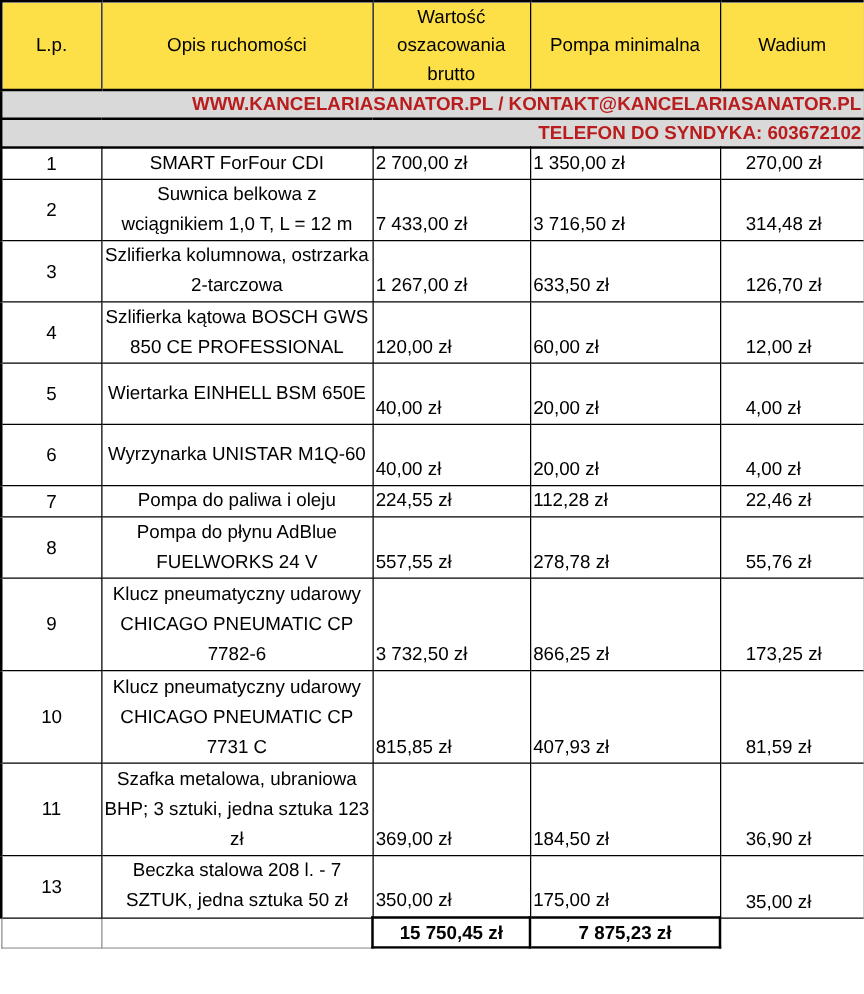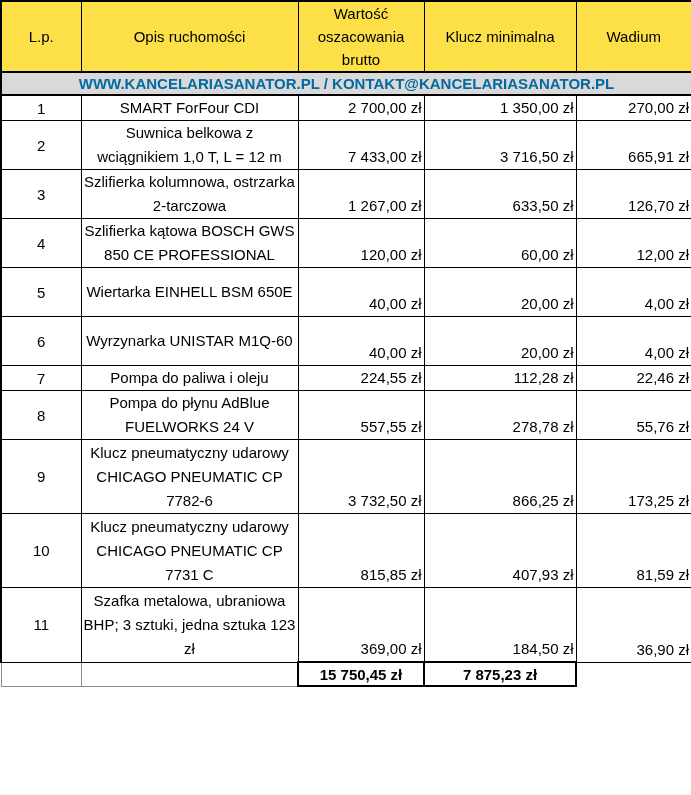--- a/index.html
+++ b/index.html
@@ -26,38 +26,38 @@
     vertical-align: middle;
     line-height: 23px;
     height: 69px;
   }
   tr.header-row th:first-child { border-left: 2px solid #000; }
   tr.header-row th:last-child  { border-right: 2px solid #f97316; }
 
   
   tr.banner-row td {
     background: #D9D9D9;
-    color: #0369a1;
+    color: #b91c1c;
     font-weight: bold;
-    text-align: center;
+    text-align: right;
     vertical-align: middle;
     border-left: 2px solid #000;
     border-right: 2px solid #737373;
     border-bottom: 2px solid #000;
     height: 21px;
     line-height: 21px;
   }
 
   
   tr.body-row td { border: 1px solid #000; background: #fff; }
   tr.body-row td:first-child { border-left: 2px solid #000; }
   tr.body-row td:last-child  { border-right: 2px solid #000; padding-left: 20px; }
   td.lp   { text-align: center; vertical-align: middle; }
   td.opis { text-align: center; vertical-align: middle; line-height: 24px; }
-  td.val  { text-align: right; vertical-align: bottom; line-height: 22px; padding-bottom: 1px; margin-top: 10px; }
+  td.val  { text-align: left; vertical-align: bottom; line-height: 22px; padding-bottom: 1px; margin-top: 10px; }
   tr.h1 td { height: 23px; }
   tr.h2 td { height: 47px; }
   tr.h3 td { height: 72px; }
 
   
   tr.total-row td { height: 22px; background: #fff; }
   tr.total-row td.t-plain {
     border-left: 1px solid #8c8c8c;
     border-right: 1px solid #8c8c8c;
     border-bottom: 1px solid #8c8c8c;
@@ -84,42 +84,45 @@
         <col style="width:217px">
         <col style="width:126px">
         <col style="width:152px">
         <col style="width:116px">
   </colgroup>
   <thead>
     <tr class="header-row">
       <th>L.p.</th>
       <th>Opis ruchomości</th>
       <th>Wartość oszacowania brutto</th>
-      <th>Klucz minimalna</th>
+      <th>Pompa minimalna</th>
       <th>Wadium</th>
     </tr>
   </thead>
   <tbody>
     <tr class="banner-row">
       <td colspan="5">WWW.KANCELARIASANATOR.PL / KONTAKT@KANCELARIASANATOR.PL</td>
+    </tr>
+    <tr class="banner-row">
+      <td colspan="5">TELEFON DO SYNDYKA: 603672102</td>
     </tr>
 
     <tr class="body-row h1">
       <td class="lp">1</td>
       <td class="opis">SMART ForFour CDI</td>
       <td class="val">2 700,00 zł</td>
       <td class="val">1 350,00 zł</td>
       <td class="val">270,00 zł</td>
     </tr>
     <tr class="body-row h2">
       <td class="lp">2</td>
       <td class="opis">Suwnica belkowa z wciągnikiem 1,0 T, L = 12 m</td>
       <td class="val">7 433,00 zł</td>
       <td class="val">3 716,50 zł</td>
-      <td class="val">665,91 zł</td>
+      <td class="val">314,48 zł</td>
     </tr>
     <tr class="body-row h2">
       <td class="lp">3</td>
       <td class="opis">Szlifierka kolumnowa, ostrzarka 2-tarczowa</td>
       <td class="val">1 267,00 zł</td>
       <td class="val">633,50 zł</td>
       <td class="val">126,70 zł</td>
     </tr>
     <tr class="body-row h2">
       <td class="lp">4</td>
@@ -170,20 +173,27 @@
       <td class="val">407,93 zł</td>
       <td class="val">81,59 zł</td>
     </tr>
     <tr class="body-row h3">
       <td class="lp">11</td>
       <td class="opis">Szafka metalowa, ubraniowa BHP; 3 sztuki, jedna sztuka 123 zł</td>
       <td class="val">369,00 zł</td>
       <td class="val">184,50 zł</td>
       <td class="val">36,90 zł</td>
     </tr>
+    <tr class="body-row h2">
+      <td class="lp">13</td>
+      <td class="opis">Beczka stalowa 208 l. - 7 SZTUK, jedna sztuka 50 zł</td>
+      <td class="val">350,00 zł</td>
+      <td class="val">175,00 zł</td>
+      <td class="val">35,00 zł</td>
+    </tr>
 
     <tr class="total-row">
       <td class="t-plain"></td>
       <td class="t-plain"></td>
       <td class="t-val">15 750,45 zł</td>
       <td class="t-val">7 875,23 zł</td>
       <td class="t-open"></td>
     </tr>
   </tbody>
 </table>

